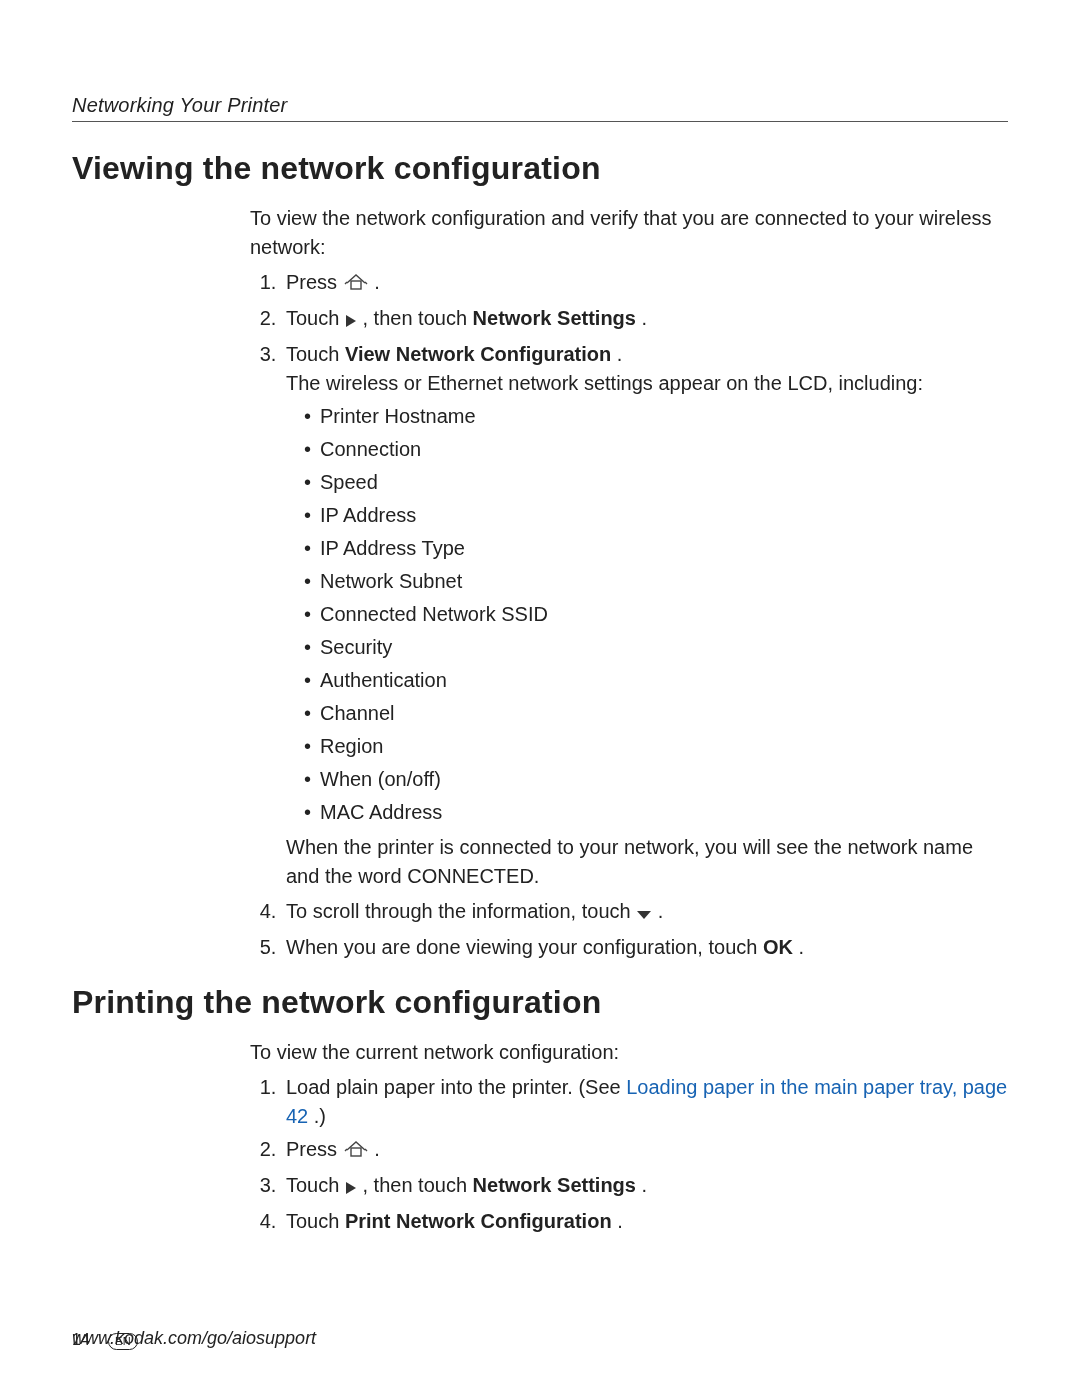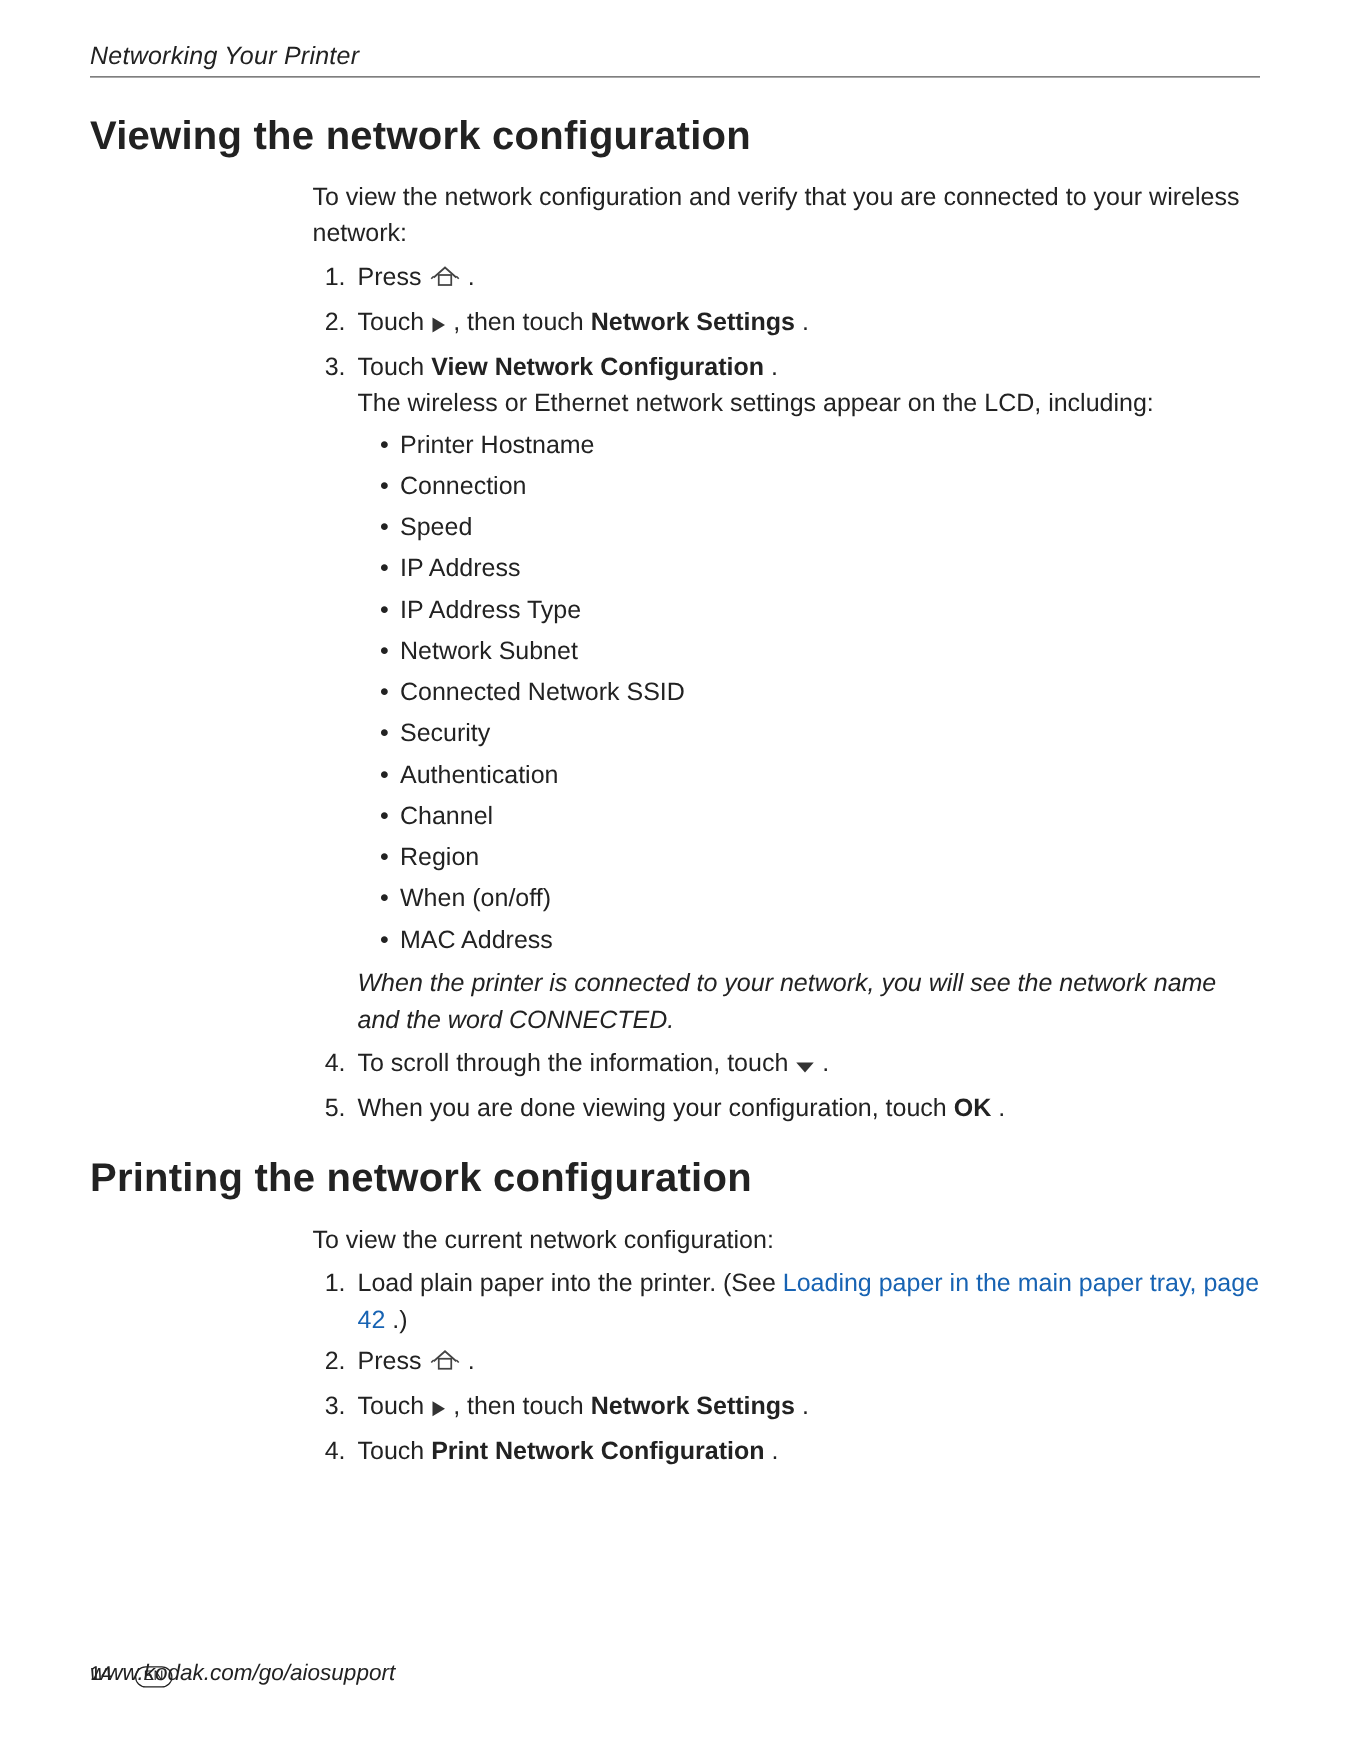--- a/index.html
+++ b/index.html
@@ -4,21 +4,21 @@
 <style>
   html, body {
     margin: 0;
     padding: 0;
     background: #fff;
   }
   .page {
     width: 1080px;
     height: 1397px;
     box-sizing: border-box;
-    padding: 34px 72px 50px 72px;
+    padding: 94px 72px 50px 72px;
     font-family: "Myriad Pro", "Segoe UI", "Helvetica Neue", Arial, sans-serif;
     color: #222;
     position: relative;
   }
   .running-head {
     font-style: italic;
     font-size: 20px;
     letter-spacing: 0.2px;
     color: #222;
     margin-bottom: 4px;
@@ -99,21 +99,20 @@
     bottom: -1px;
     font-size: 11px;
     border: 1px solid #222;
     border-radius: 10px;
     padding: 0 6px;
     line-height: 15px;
     letter-spacing: 0.5px;
   }
   .after-list {
     margin: 6px 0 6px 0;
-    font-style: italic;
   }
   h2.section.second {
     margin-top: 22px;
   }
 </style>
 </head>
 <body>
 
 <div class="page">
 

